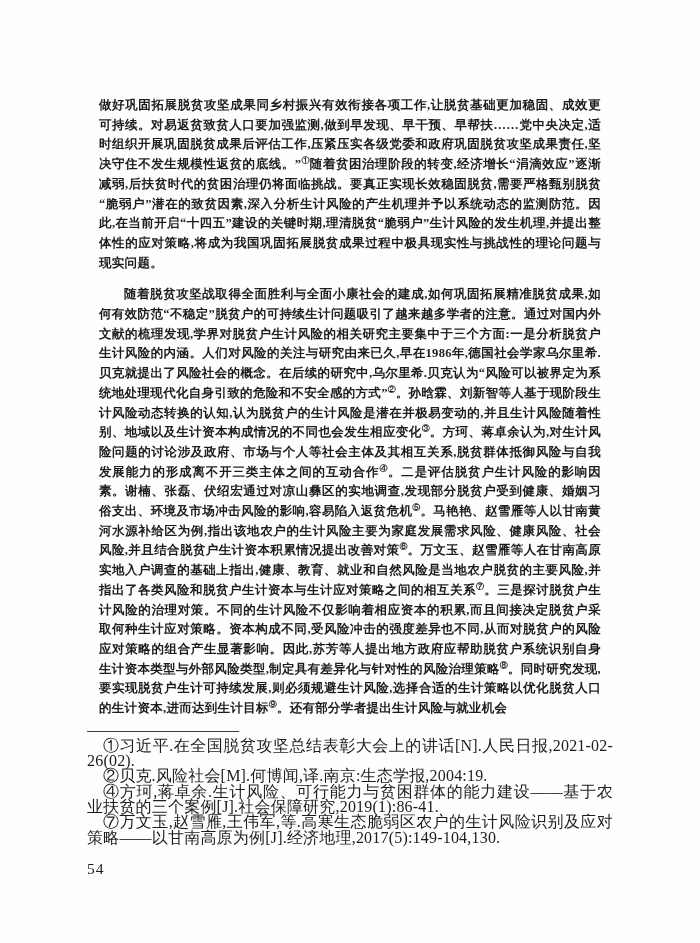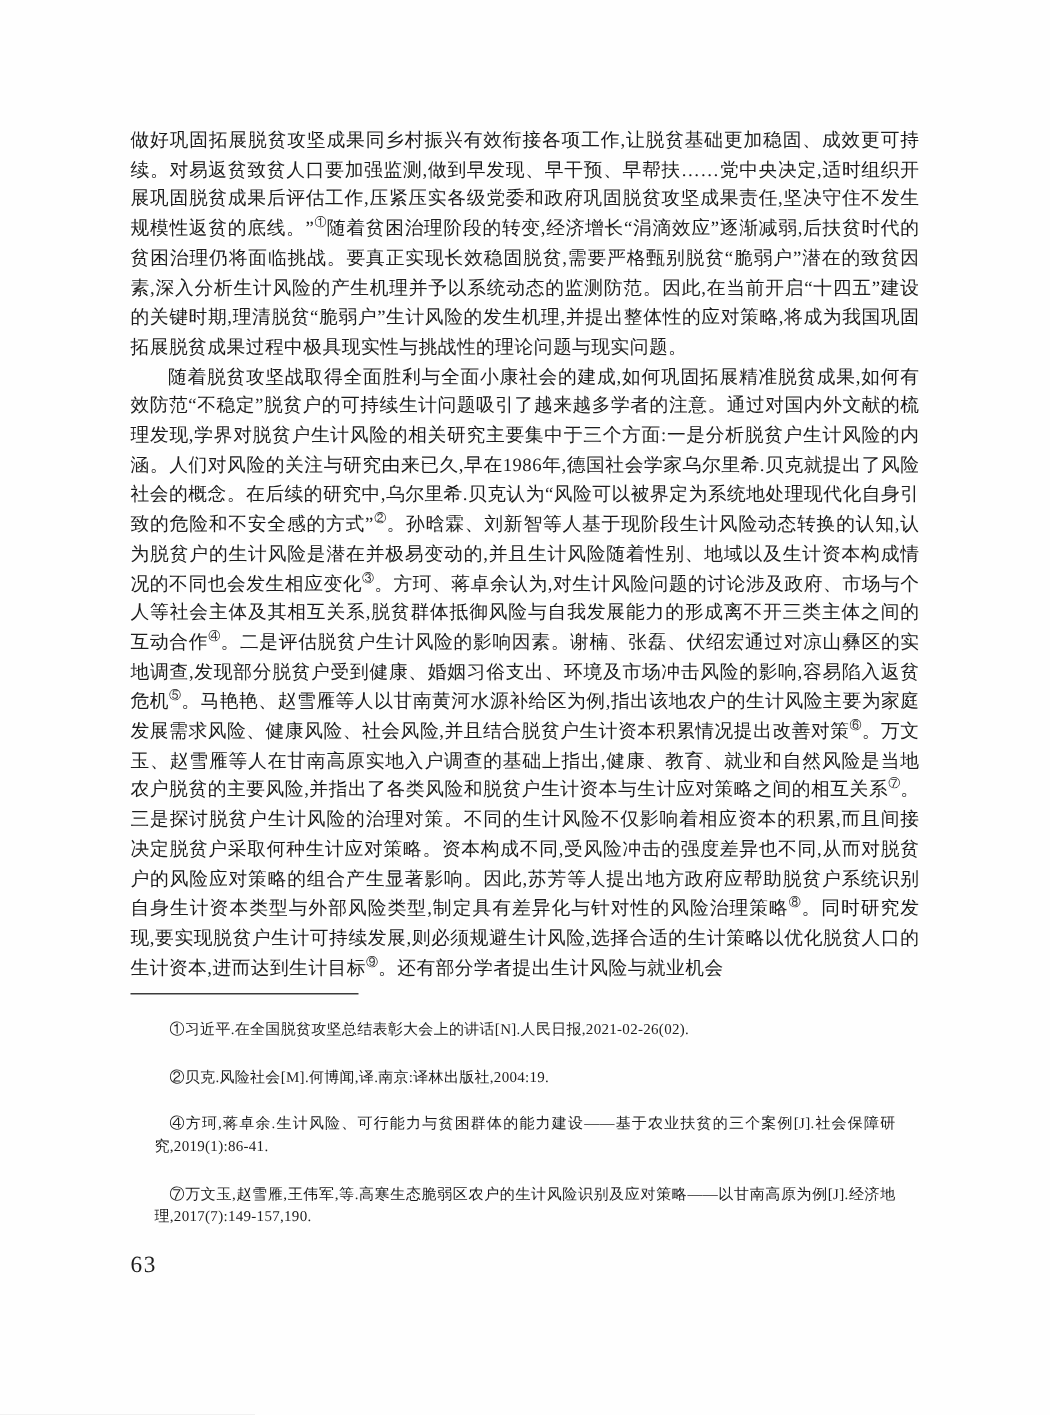--- a/index.html
+++ b/index.html
@@ -17,44 +17,45 @@
     font-family: "Liberation Serif", "DejaVu Serif", serif;
     overflow: hidden;
   }
   .content {
     position: absolute;
     left: 87px;
     top: 84px;
     width: 526px;
   }
   .body-text p {
-    margin: 0;
+    margin: 12px;
     font-size: 12.5px;
     line-height: 19.7px;
     text-align: justify;
     letter-spacing: 0.3px;
+    font-weight: bold;
   }
   .body-text p.indent {
     text-indent: 2em;
   }
   sup.fn-mark {
     font-size: 8px;
     line-height: 0;
     vertical-align: super;
     letter-spacing: 0;
   }
   .fn-rule {
     width: 152px;
     height: 0;
     border-top: 1px solid #3c3c3c;
     margin: 7px 0 6px 0;
   }
   .footnotes p {
-    margin: 16px;
-    font-size: 10px;
+    margin: 0;
+    font-size: 16px;
     line-height: 15.3px;
     text-align: justify;
     text-indent: 1em;
     letter-spacing: 0.2px;
   }
   .page-number {
     margin-top: 15px;
     font-size: 15.5px;
     letter-spacing: 1px;
   }
@@ -64,19 +65,19 @@
 
 <div class="page" style="background: rgb(254, 254, 254); color: rgb(28, 28, 28);">
   <main class="content">
     <section id="body-text" class="body-text">
         <p>做好巩固拓展脱贫攻坚成果同乡村振兴有效衔接各项工作,让脱贫基础更加稳固、成效更可持续。对易返贫致贫人口要加强监测,做到早发现、早干预、早帮扶……党中央决定,适时组织开展巩固脱贫成果后评估工作,压紧压实各级党委和政府巩固脱贫攻坚成果责任,坚决守住不发生规模性返贫的底线。”<sup class="fn-mark">①</sup>随着贫困治理阶段的转变,经济增长“涓滴效应”逐渐减弱,后扶贫时代的贫困治理仍将面临挑战。要真正实现长效稳固脱贫,需要严格甄别脱贫“脆弱户”潜在的致贫因素,深入分析生计风险的产生机理并予以系统动态的监测防范。因此,在当前开启“十四五”建设的关键时期,理清脱贫“脆弱户”生计风险的发生机理,并提出整体性的应对策略,将成为我国巩固拓展脱贫成果过程中极具现实性与挑战性的理论问题与现实问题。</p>
         <p class="indent">随着脱贫攻坚战取得全面胜利与全面小康社会的建成,如何巩固拓展精准脱贫成果,如何有效防范“不稳定”脱贫户的可持续生计问题吸引了越来越多学者的注意。通过对国内外文献的梳理发现,学界对脱贫户生计风险的相关研究主要集中于三个方面:一是分析脱贫户生计风险的内涵。人们对风险的关注与研究由来已久,早在1986年,德国社会学家乌尔里希.贝克就提出了风险社会的概念。在后续的研究中,乌尔里希.贝克认为“风险可以被界定为系统地处理现代化自身引致的危险和不安全感的方式”<sup class="fn-mark">②</sup>。孙晗霖、刘新智等人基于现阶段生计风险动态转换的认知,认为脱贫户的生计风险是潜在并极易变动的,并且生计风险随着性别、地域以及生计资本构成情况的不同也会发生相应变化<sup class="fn-mark">③</sup>。方珂、蒋卓余认为,对生计风险问题的讨论涉及政府、市场与个人等社会主体及其相互关系,脱贫群体抵御风险与自我发展能力的形成离不开三类主体之间的互动合作<sup class="fn-mark">④</sup>。二是评估脱贫户生计风险的影响因素。谢楠、张磊、伏绍宏通过对凉山彝区的实地调查,发现部分脱贫户受到健康、婚姻习俗支出、环境及市场冲击风险的影响,容易陷入返贫危机<sup class="fn-mark">⑤</sup>。马艳艳、赵雪雁等人以甘南黄河水源补给区为例,指出该地农户的生计风险主要为家庭发展需求风险、健康风险、社会风险,并且结合脱贫户生计资本积累情况提出改善对策<sup class="fn-mark">⑥</sup>。万文玉、赵雪雁等人在甘南高原实地入户调查的基础上指出,健康、教育、就业和自然风险是当地农户脱贫的主要风险,并指出了各类风险和脱贫户生计资本与生计应对策略之间的相互关系<sup class="fn-mark">⑦</sup>。三是探讨脱贫户生计风险的治理对策。不同的生计风险不仅影响着相应资本的积累,而且间接决定脱贫户采取何种生计应对策略。资本构成不同,受风险冲击的强度差异也不同,从而对脱贫户的风险应对策略的组合产生显著影响。因此,苏芳等人提出地方政府应帮助脱贫户系统识别自身生计资本类型与外部风险类型,制定具有差异化与针对性的风险治理策略<sup class="fn-mark">⑧</sup>。同时研究发现,要实现脱贫户生计可持续发展,则必须规避生计风险,选择合适的生计策略以优化脱贫人口的生计资本,进而达到生计目标<sup class="fn-mark">⑨</sup>。还有部分学者提出生计风险与就业机会</p>
       </section>
     <div class="fn-rule"></div>
     <section id="footnotes" class="footnotes">
         <p>①习近平.在全国脱贫攻坚总结表彰大会上的讲话[N].人民日报,2021-02-26(02).</p>
-        <p>②贝克.风险社会[M].何博闻,译.南京:译林出版社,2004:19.</p>
+        <p>②贝克.风险社会[M].何博闻,译.南京:生态学报,2004:19.</p>
         <p>④方珂,蒋卓余.生计风险、可行能力与贫困群体的能力建设——基于农业扶贫的三个案例[J].社会保障研究,2019(1):86-41.</p>
-        <p>⑦万文玉,赵雪雁,王伟军,等.高寒生态脆弱区农户的生计风险识别及应对策略——以甘南高原为例[J].经济地理,2017(7):149-157,190.</p>
+        <p>⑦万文玉,赵雪雁,王伟军,等.高寒生态脆弱区农户的生计风险识别及应对策略——以甘南高原为例[J].经济地理,2017(5):149-104,130.</p>
       </section>
-    <div class="page-number">63</div>
+    <div class="page-number">54</div>
   </main>
 </div>
 
 </body></html>

